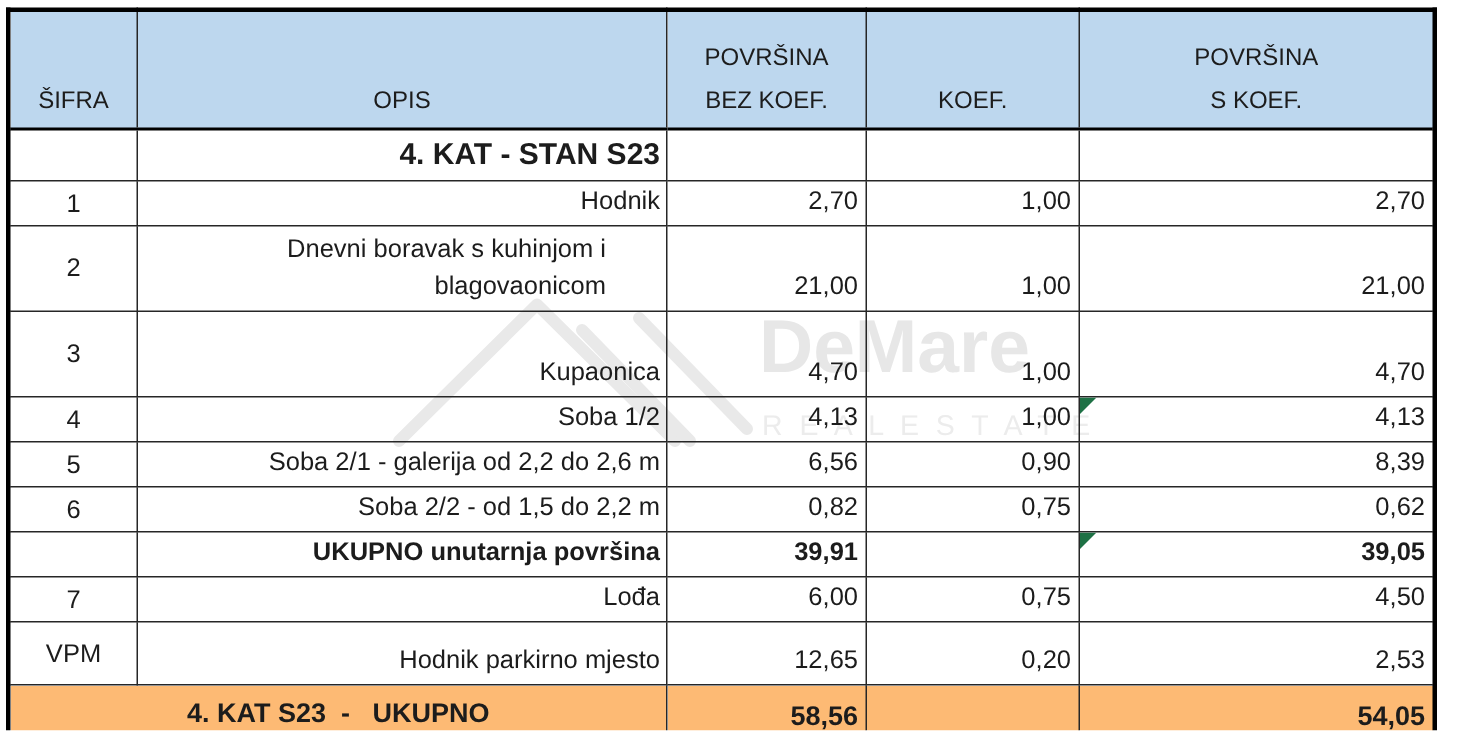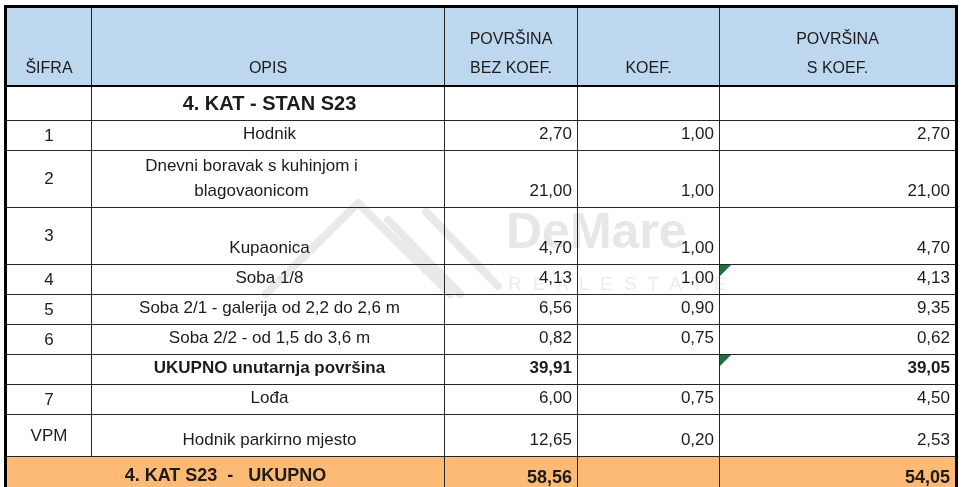--- a/index.html
+++ b/index.html
@@ -39,21 +39,21 @@
   tr.thead td {
     background: #bdd7ee;
     border-bottom: 2px solid #000000;
     text-align: center;
     vertical-align: bottom;
     font-size: 16px;
     line-height: 29px;
     padding-bottom: 3px;
   }
   .c-sifra  { text-align: center; vertical-align: middle; }
-  .c-opis   { text-align: center;  vertical-align: bottom; padding: 0 4px 4px 7px; line-height: 25px; }
+  .c-opis   { text-align: right;  vertical-align: bottom; padding: 0 4px 4px 7px; line-height: 25px; }
   .c-num    { text-align: right; vertical-align: bottom; padding: 0 5px 4px 4px; line-height: 24px; margin-top: 27px; }
   .narrow   { max-width: 305px; }
   .bold     { font-weight: bold; }
   .section-title { font-size: 20px; font-weight: bold; }
   tr.total-row td {
     background: #fdba74;
     font-weight: bold;
     font-size: 18px;
   }
   .c-total-label {
@@ -141,40 +141,40 @@
     <tr style="height:57px">
       <td class="c-sifra">3</td>
       <td class="c-opis">Kupaonica</td>
       <td class="c-num">4,70</td>
       <td class="c-num">1,00</td>
       <td class="c-num">4,70</td>
     </tr>
 
     <tr style="height:30px">
       <td class="c-sifra">4</td>
-      <td class="c-opis">Soba 1/8</td>
+      <td class="c-opis">Soba 1/2</td>
       <td class="c-num">4,13</td>
       <td class="c-num">1,00</td>
       <td class="c-num rel">
         <div class="err-corner"></div>
         <span>4,13</span>
       </td>
     </tr>
 
     <tr style="height:30px">
       <td class="c-sifra">5</td>
       <td class="c-opis">Soba 2/1 - galerija od 2,2 do 2,6 m</td>
       <td class="c-num">6,56</td>
       <td class="c-num">0,90</td>
-      <td class="c-num">9,35</td>
+      <td class="c-num">8,39</td>
     </tr>
 
     <tr style="height:30px">
       <td class="c-sifra">6</td>
-      <td class="c-opis">Soba 2/2 - od 1,5 do 3,6 m</td>
+      <td class="c-opis">Soba 2/2 - od 1,5 do 2,2 m</td>
       <td class="c-num">0,82</td>
       <td class="c-num">0,75</td>
       <td class="c-num">0,62</td>
     </tr>
 
     <tr style="height:30px">
       <td class="c-sifra"></td>
       <td class="c-opis bold">UKUPNO unutarnja površina</td>
       <td class="c-num bold">39,91</td>
       <td class="c-num"></td>

